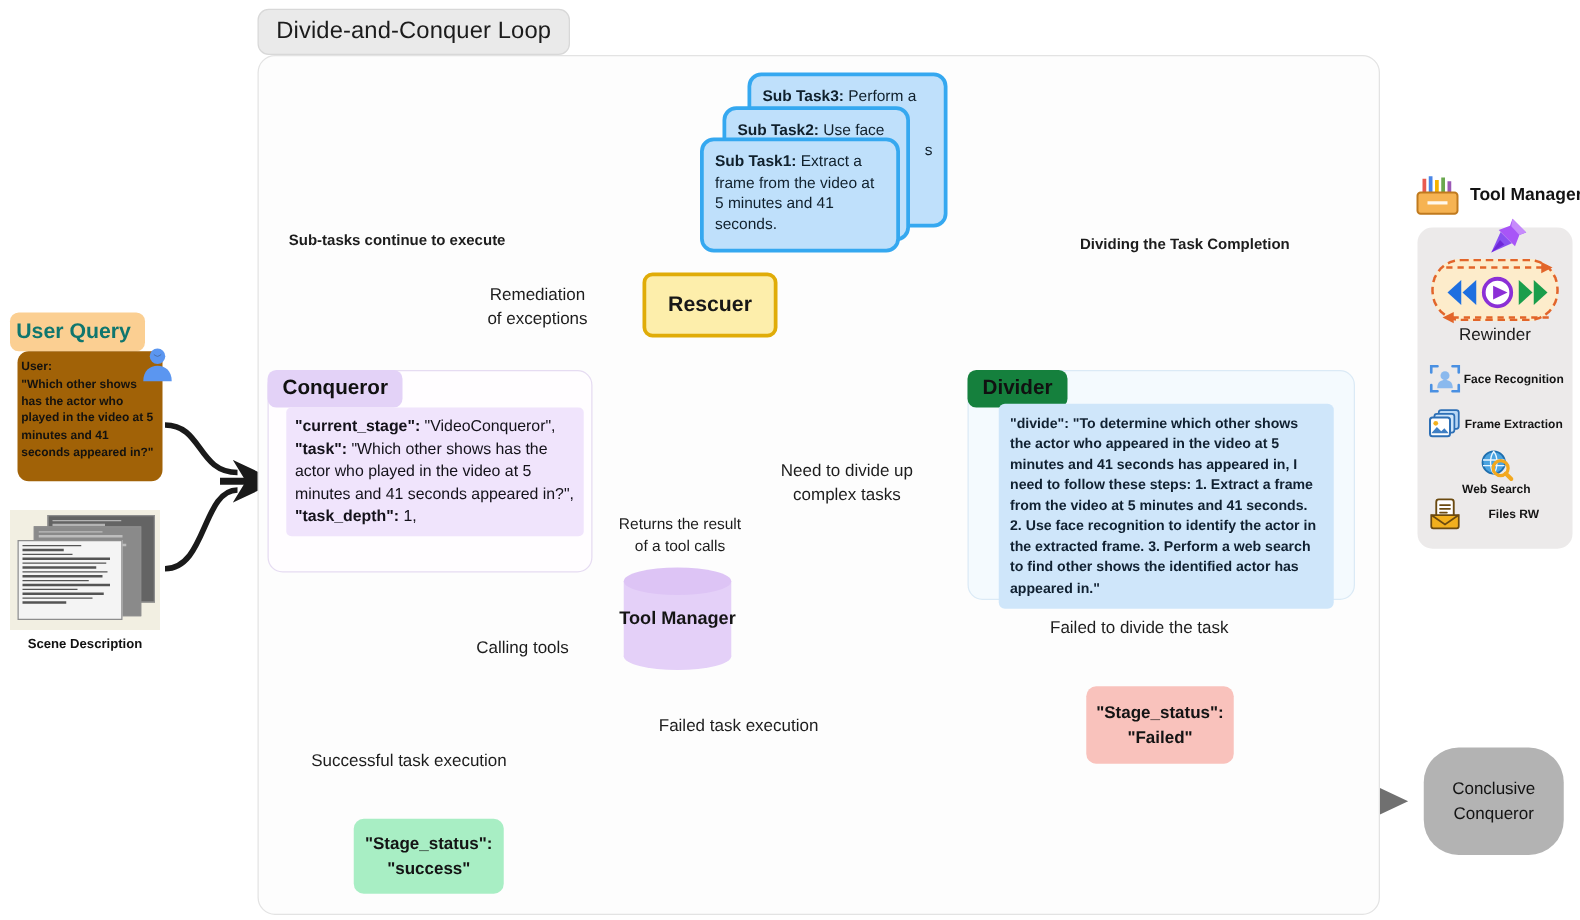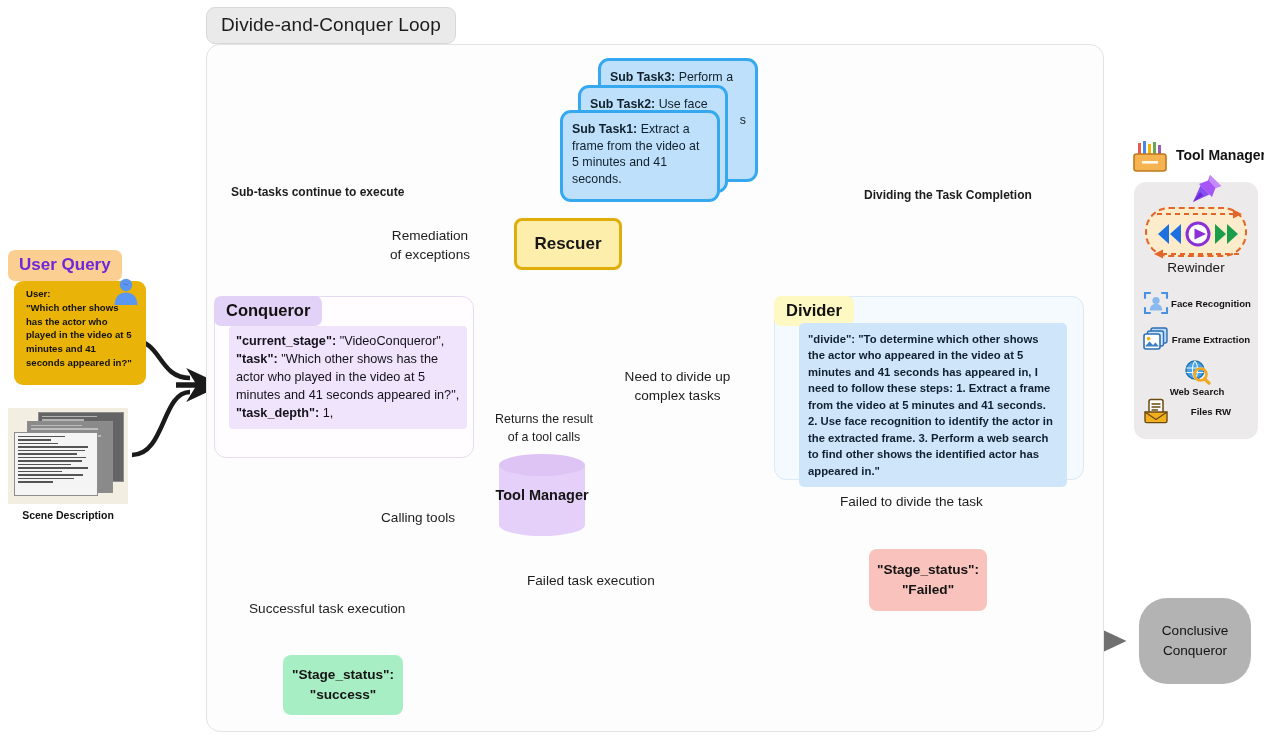--- a/index.html
+++ b/index.html
@@ -56,21 +56,21 @@
     padding: 6px 7px 7px 7px;
     font-size: 12.7px; line-height: 1.42; color: #14121a;
   }
   #conqueror-body b { font-weight: bold; }
 
   
   #divider-node {
     left: 774px; top: 296px; width: 310px; height: 184px;
     border: 1px solid #dbeaf6; border-radius: 12px; background: #f4fafe;
   }
-  #divider-chip { background: #fef9c3; }
+  #divider-chip { background: #15803d; }
   #divider-body {
     position: absolute; left: 24px; top: 26px; width: 268px;
     background: #cfe6fa; border-radius: 5px;
     padding: 8px 9px;
     font-size: 11.3px; line-height: 1.46; font-weight: bold; color: #102030;
   }
 
   
   #rescuer {
     left: 514px; top: 218px; width: 108px; height: 52px;
@@ -110,27 +110,27 @@
   #conclusive {
     left: 1139px; top: 598px; width: 112px; height: 86px;
     background: #b3b3b3; border-radius: 28px;
     display: flex; flex-direction: column; align-items: center; justify-content: center;
     font-size: 13.6px; color: #131313; line-height: 1.45; text-align: center;
   }
 
   
   #uq-chip {
     left: 8px; top: 250px; background: #fbcf92;
-    padding: 5px 11px 6px 11px; border-radius: 7px;
-    font-size: 17px; font-weight: bold; color: #6d28d9;
+    padding: 5px 11px 6px 5px; border-radius: 7px;
+    font-size: 17px; font-weight: bold; color: #0f766e;
   }
   #uq-box {
-    left: 14px; top: 281px; width: 132px; height: 104px;
-    background: #eab308; border-radius: 9px;
-    padding: 6px 12px;
+    left: 14px; top: 281px; width: 116px; height: 104px;
+    background: #a16207; border-radius: 9px;
+    padding: 6px 3px;
     font-size: 9.6px; line-height: 1.44; font-weight: bold; color: #14120f;
   }
   #uq-avatar { left: 111px; top: 277px; width: 30px; height: 30px; }
 
   
   #scene-wrap { left: 8px; top: 408px; width: 120px; height: 118px; }
   #scene-wrap .bg { position: absolute; left: 0; top: 0; width: 120px; height: 96px; background: #f2efe2; }
   #scene-wrap .pg {
     position: absolute; border: 1px solid #8d8d8d;
     overflow: hidden; padding: 3px;

